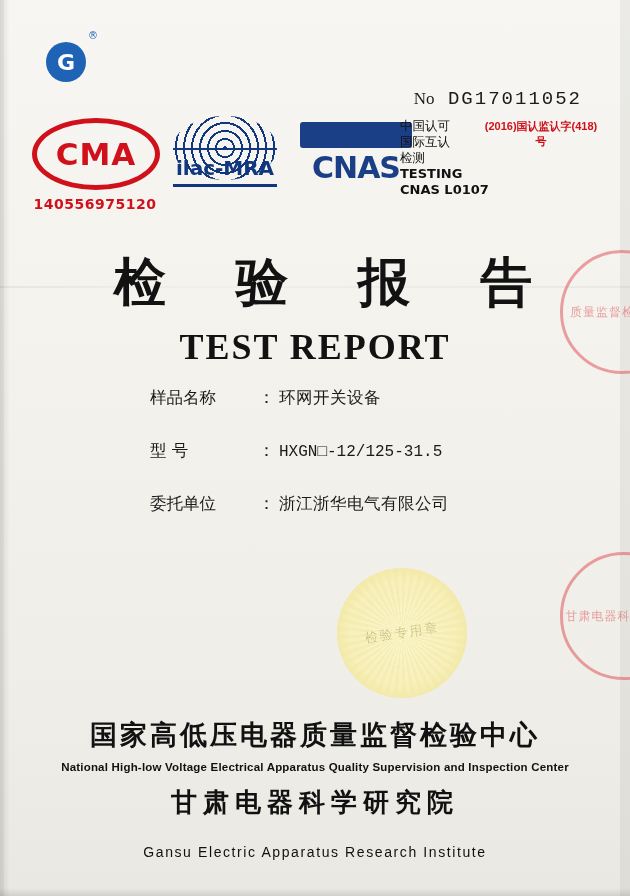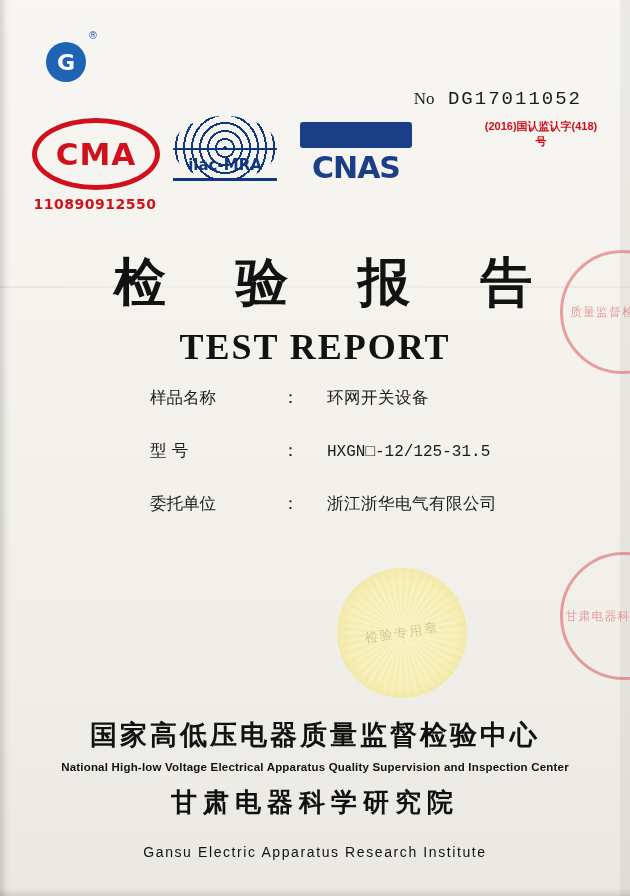--- a/index.html
+++ b/index.html
@@ -78,21 +78,21 @@
     width:104px;height:64px;margin:0 auto;border-radius:50%;
     background:
       repeating-radial-gradient(circle at 50% 50%, #11377e 0 2px, rgba(255,255,255,0) 2px 8px);
     position:relative;overflow:hidden;
   }
   .ilac .globe:after{
     content:"";position:absolute;left:0;right:0;top:50%;height:2px;background:#11377e;
   }
   .ilac .txt{
     margin-top:-24px;position:relative;
-    font-family:"DejaVu Sans",sans-serif;font-weight:bold;font-size:15px;color:#11377e;
+    font-family:"DejaVu Sans",sans-serif;font-weight:bold;font-size:20px;color:#11377e;
     background:rgba(244,243,239,.0);
   }
   .ilac .rule{height:3px;background:#11377e;width:104px;margin:4px auto 0;}
 
   
   .cnas{left:277px;top:4px;width:122px;text-align:center;}
   .cnas .bar{
     width:112px;height:26px;margin:0 auto;background:#1b3f86;border-radius:3px;
   }
   .cnas .word{
@@ -125,21 +125,21 @@
     padding-left:24px;
   }
   .title-en{
     position:absolute;top:326px;left:0;right:0;text-align:center;
     font-family:"Liberation Serif",serif;font-weight:bold;
     font-size:36px;letter-spacing:2px;color:#121212;
   }
 
   
   .fields{position:absolute;top:386px;left:150px;right:60px;}
-  .frow{display:flex;align-items:baseline;margin-bottom:30px;font-size:17px;color:#1a1a1a;gap:24px;}
+  .frow{display:flex;align-items:baseline;margin-bottom:30px;font-size:17px;color:#1a1a1a;}
   .flabel{
     width:108px;flex:0 0 108px;
     font-family:"DejaVu Serif",serif;font-size:16.5px;color:#1a1a1a;
     display:flex;justify-content:space-between;
   }
   .fcolon{margin:0 4px 0 0;}
   .fvalue{font-family:"DejaVu Serif",serif;font-size:16.5px;color:#1a1a1a;letter-spacing:.5px;text-align:center;}
   .fvalue.mono{font-family:"Liberation Mono",monospace;font-size:16px;letter-spacing:0;}
 
   
@@ -205,34 +205,41 @@
 
   <div class="repno">
     <span class="no">No</span>
     <span>DG17011052</span>
   </div>
 
   <div class="marks">
 
     <div class="mark cma">
       <div class="ring">CMA</div>
-      <div class="num">110890912550</div>
+      <div class="num">140556975120</div>
     </div>
 
     <div class="mark ilac">
       <div class="globe"></div>
       <div class="txt">ilac-MRA</div>
       <div class="rule"></div>
     </div>
 
     <div class="mark cnas">
       <div class="bar"></div>
       <div class="word">CNAS</div>
     </div>
 
+    <div class="mark cnastxt">
+      <div>中国认可</div>
+      <div>国际互认</div>
+      <div>检测</div>
+      <div><b>TESTING</b></div>
+      <div><b>CNAS L0107</b></div>
+    </div>
 
     <div class="mark cal">
       <div class="sub">(2016)国认监认字(418)号</div>
     </div>
   </div>
 
   <div class="title-cn">检 验 报 告</div>
   <div class="title-en">TEST REPORT</div>
 
   <div class="fields">

